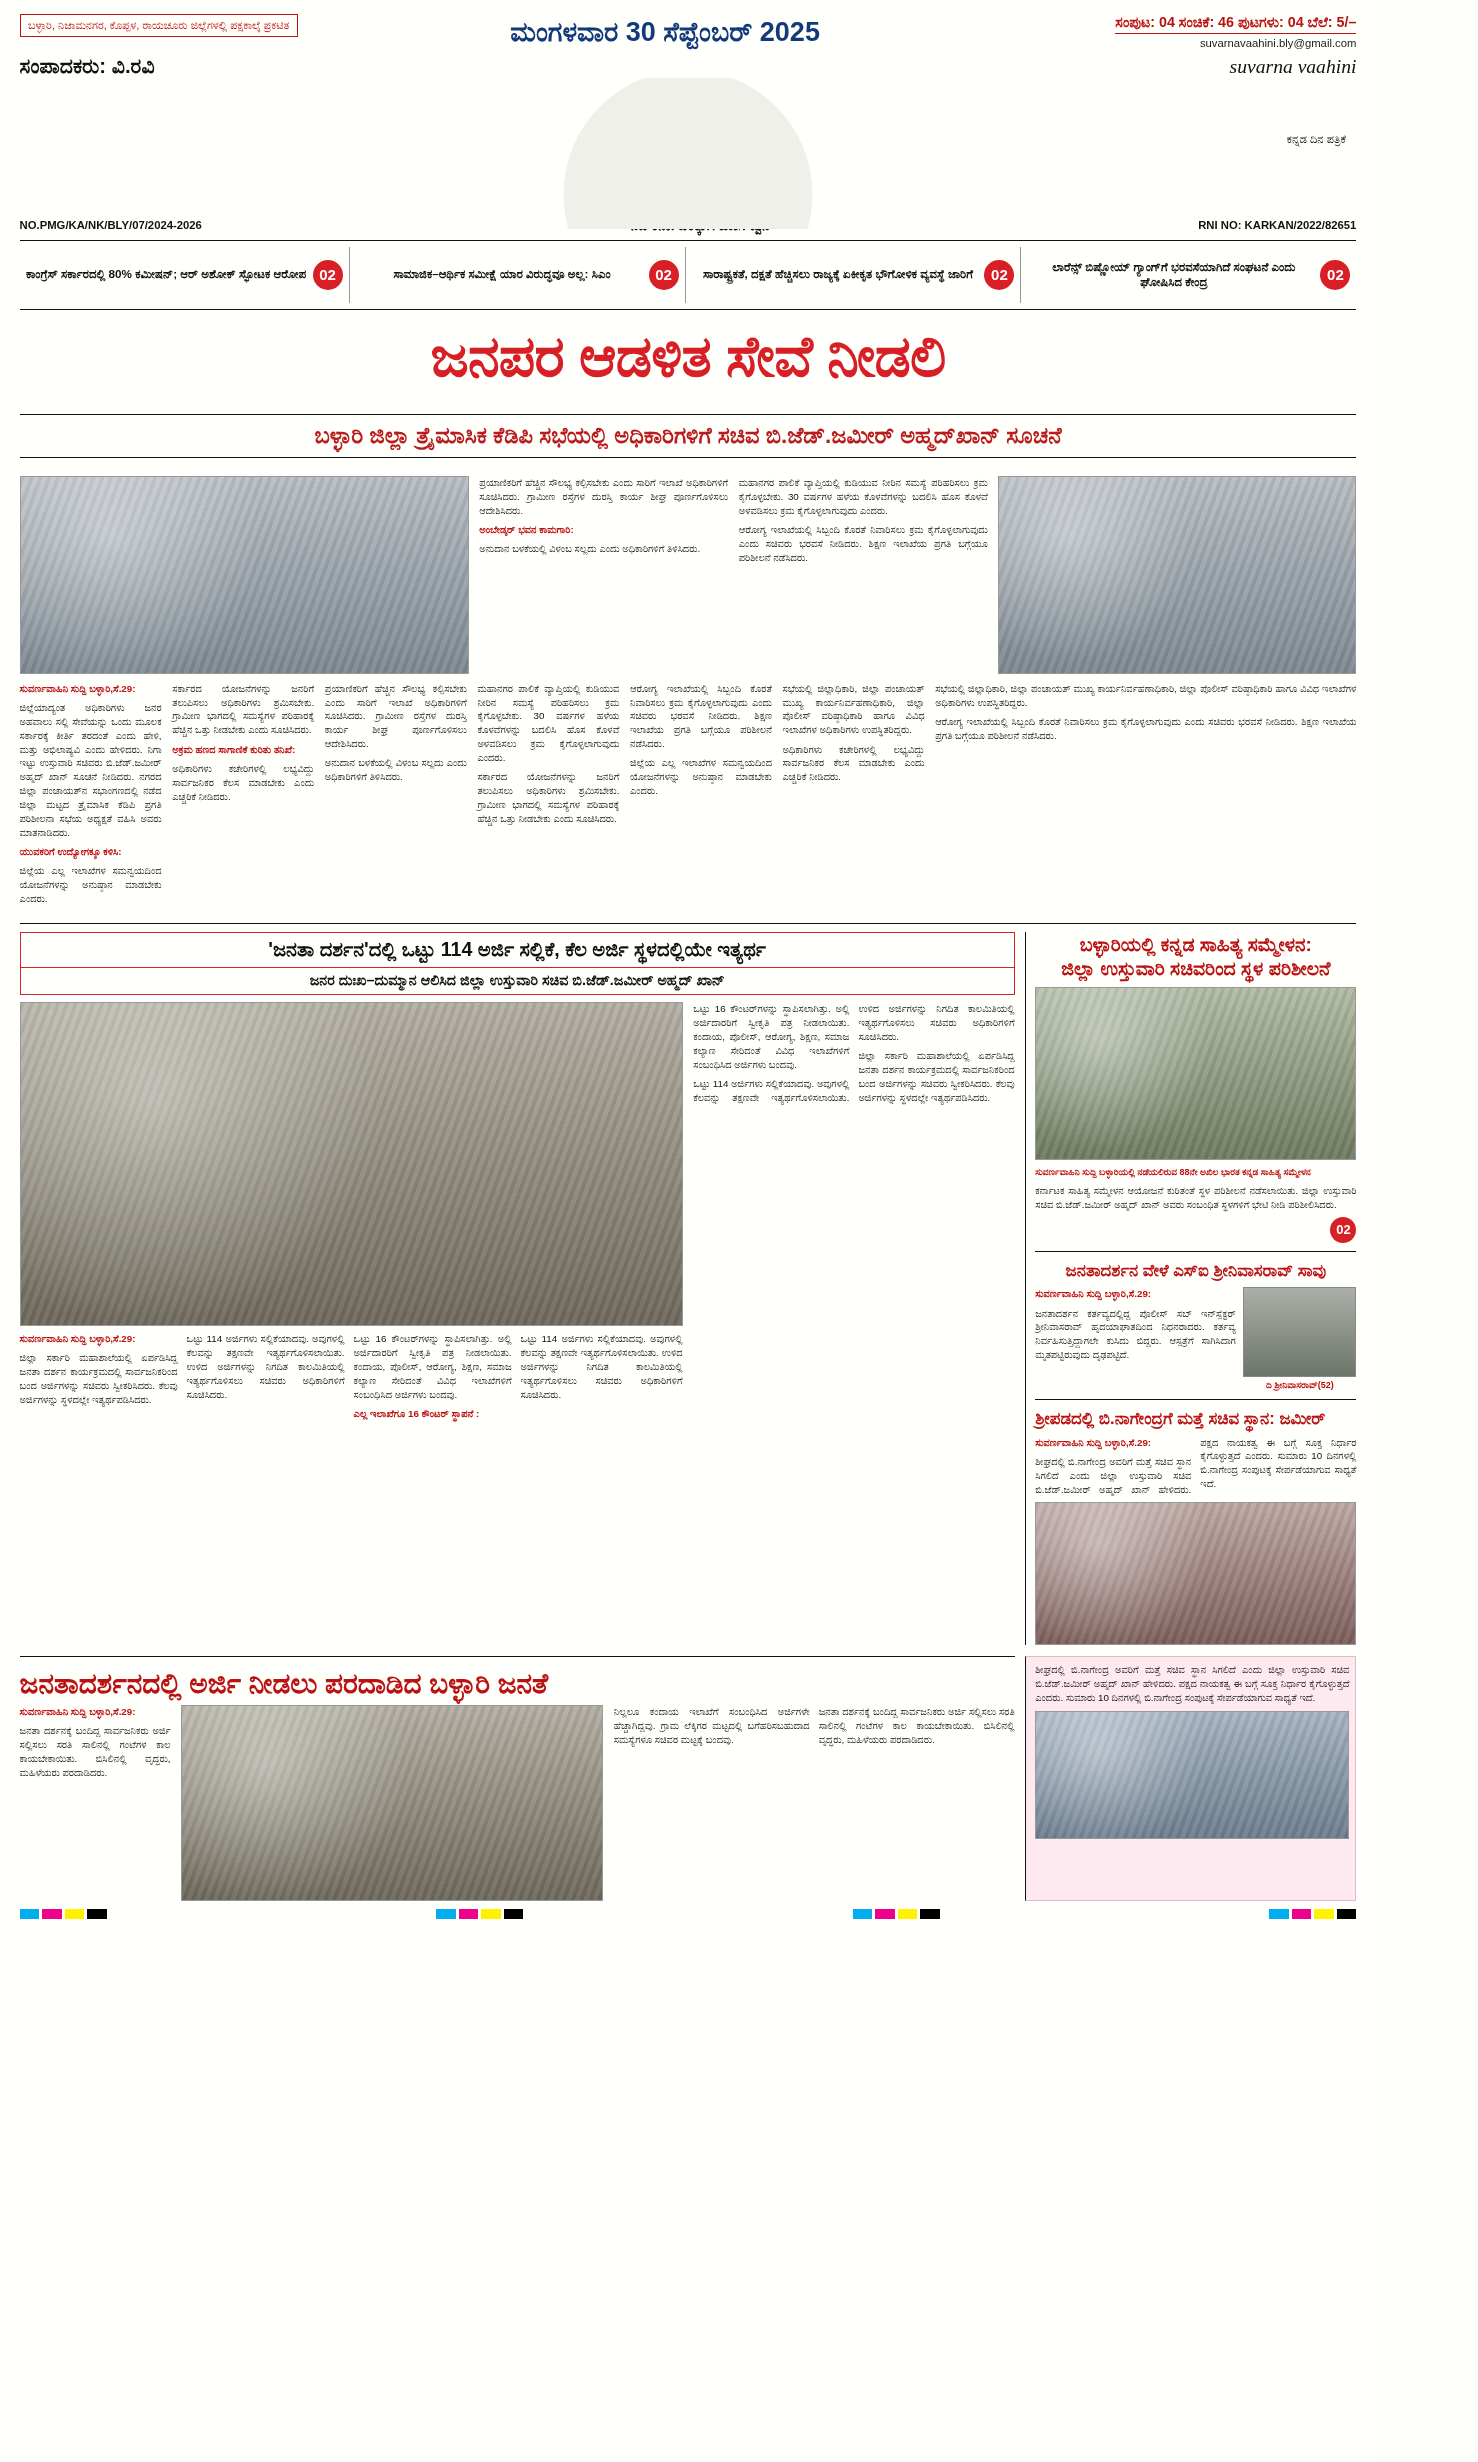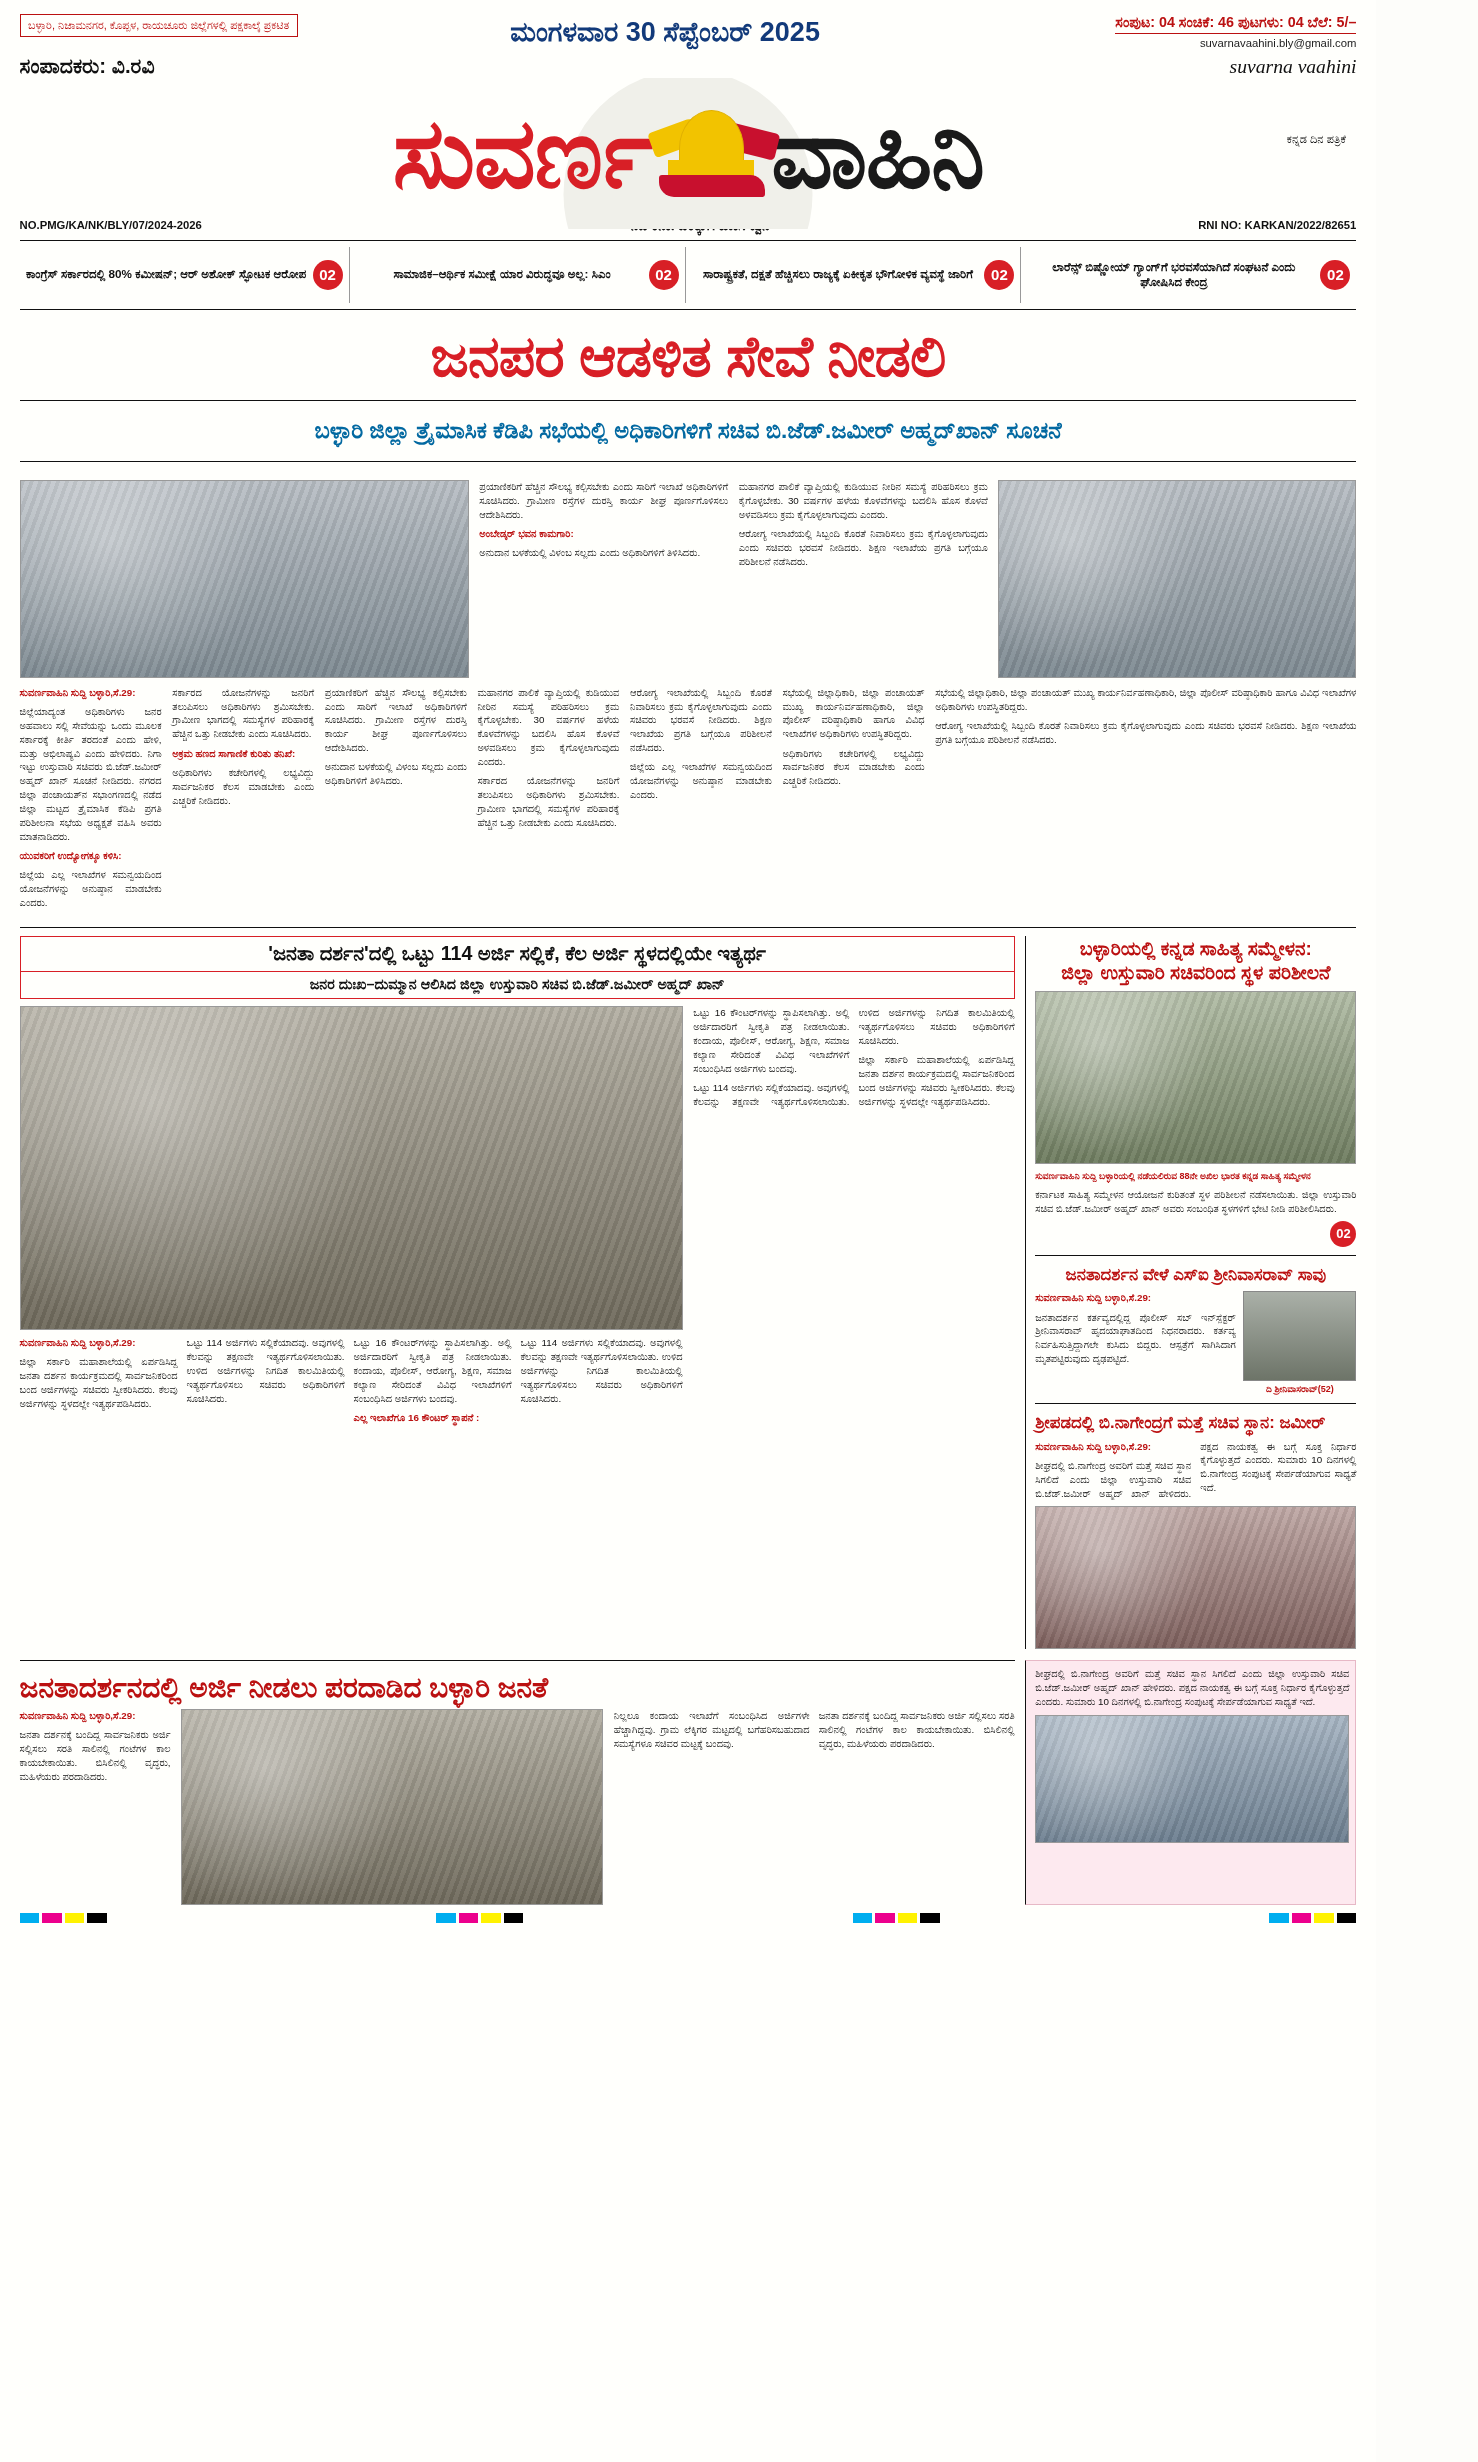--- a/index.html
+++ b/index.html
@@ -222,27 +222,27 @@
   }
   .lead h1 {
     margin:0;
     font-size:57px;
     line-height:1.08;
     color:#d81f26;
     font-weight:bold;
     letter-spacing:-0.8px;
   }
   .lead .sub {
-    margin-top:12px;
+    margin-top:26px;
     font-size:22.6px;
     font-weight:bold;
-    color:#0369a1;
+    color:#b91c1c;
     border-top:1.5px solid #111;
     border-bottom:1.5px solid #111;
-    padding:17px 0;
+    padding:8px 0;
   }
 
   
   .mainrow {
     display:flex;
     gap:10.6px;
     margin-top:10.6px;
   }
   .photo {
     background:linear-gradient(#cfd6cc,#9fa89b);
@@ -377,31 +377,20 @@
     </div>
   </div>
 
   <div class="editorline">
     <div class="ed">ಸಂಪಾದಕರು: ವಿ.ರವಿ</div>
     <div class="slogan">suvarna vaahini</div>
   </div>
 
   <div class="masthead">
     <div class="watermark"></div>
-    <div class="mh-title">
-      <span class="mh-word1">ಸುವರ್ಣ</span>
-      <span class="mh-logo">
-        <span class="flagL"></span>
-          <span class="flagR"></span>
-        <span class="dome"></span>
-          <span class="base"></span>
-          <span class="ribbon"></span>
-      </span>
-      <span class="mh-word2">ವಾಹಿನಿ</span>
-    </div>
   </div>
 
   <div class="mh-bottom">
     <div class="no">NO.PMG/KA/NK/BLY/07/2024-2026</div>
     <div class="tag">ನವ ಕರ್ನಾಟಕಕ್ಕಾಗಿ ಹೊಸ ದ್ವನಿ</div>
     <div class="rni">RNI NO: KARKAN/2022/82651</div>
   </div>
   <div class="kanndaily">ಕನ್ನಡ ದಿನ ಪತ್ರಿಕೆ</div>
 
   <div class="teaserbar">

